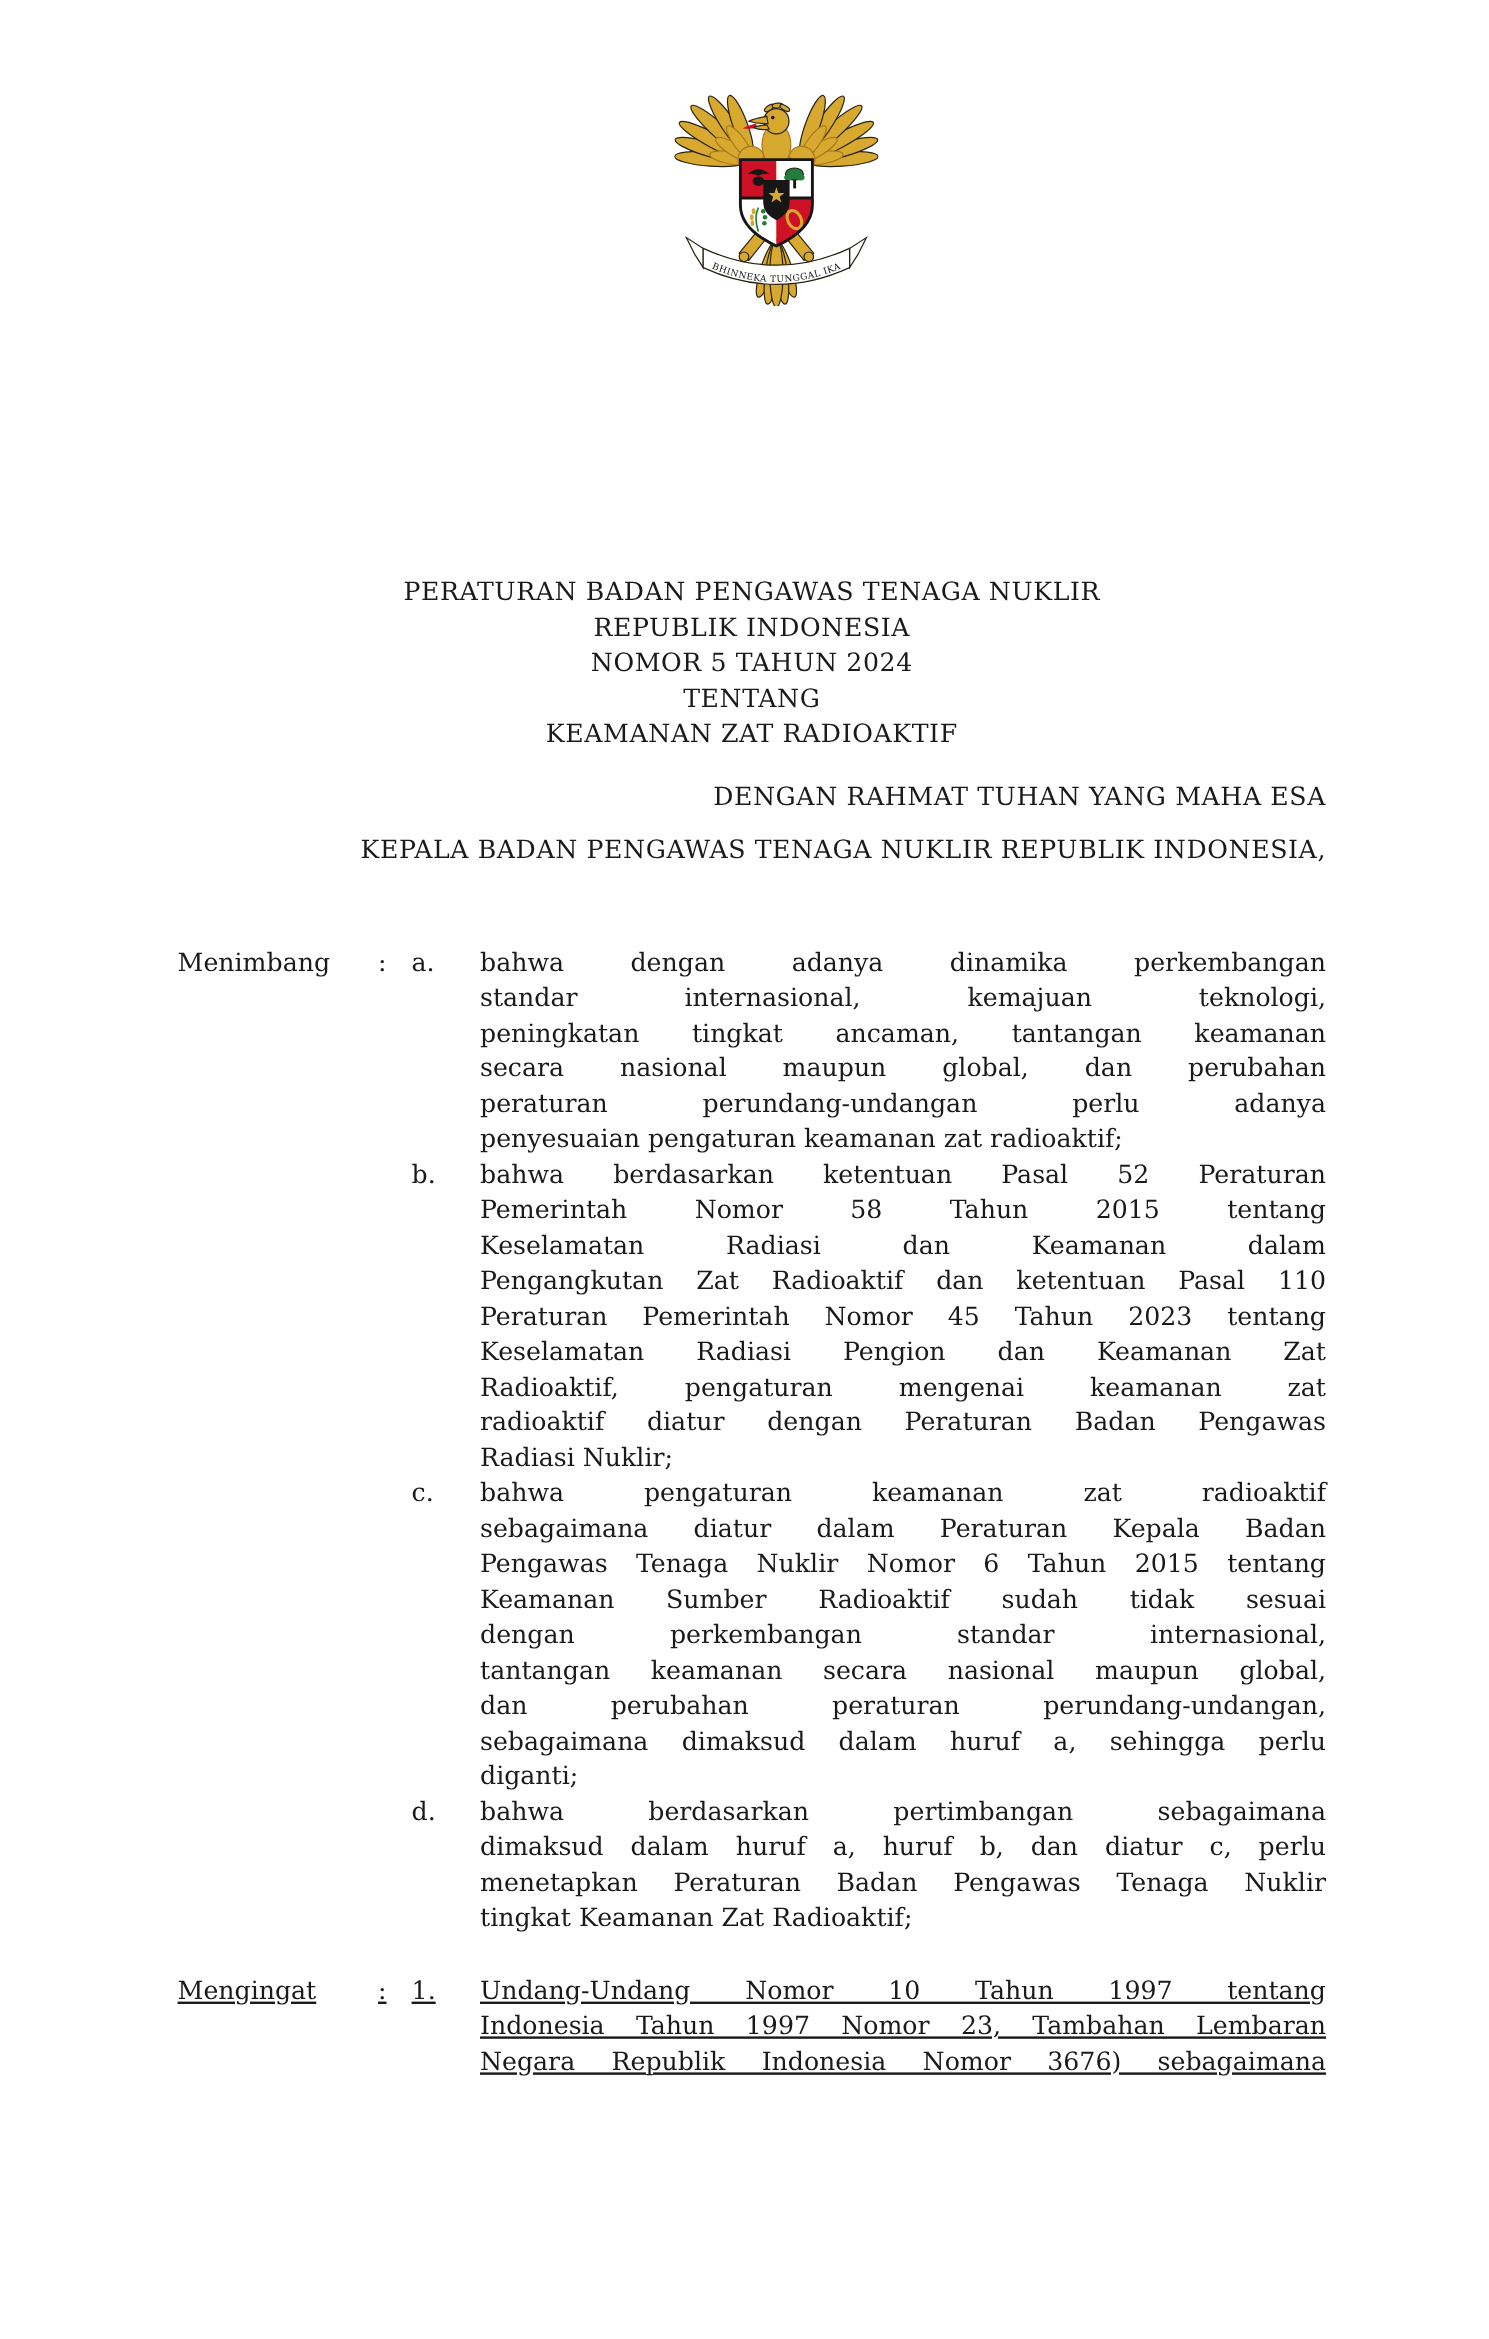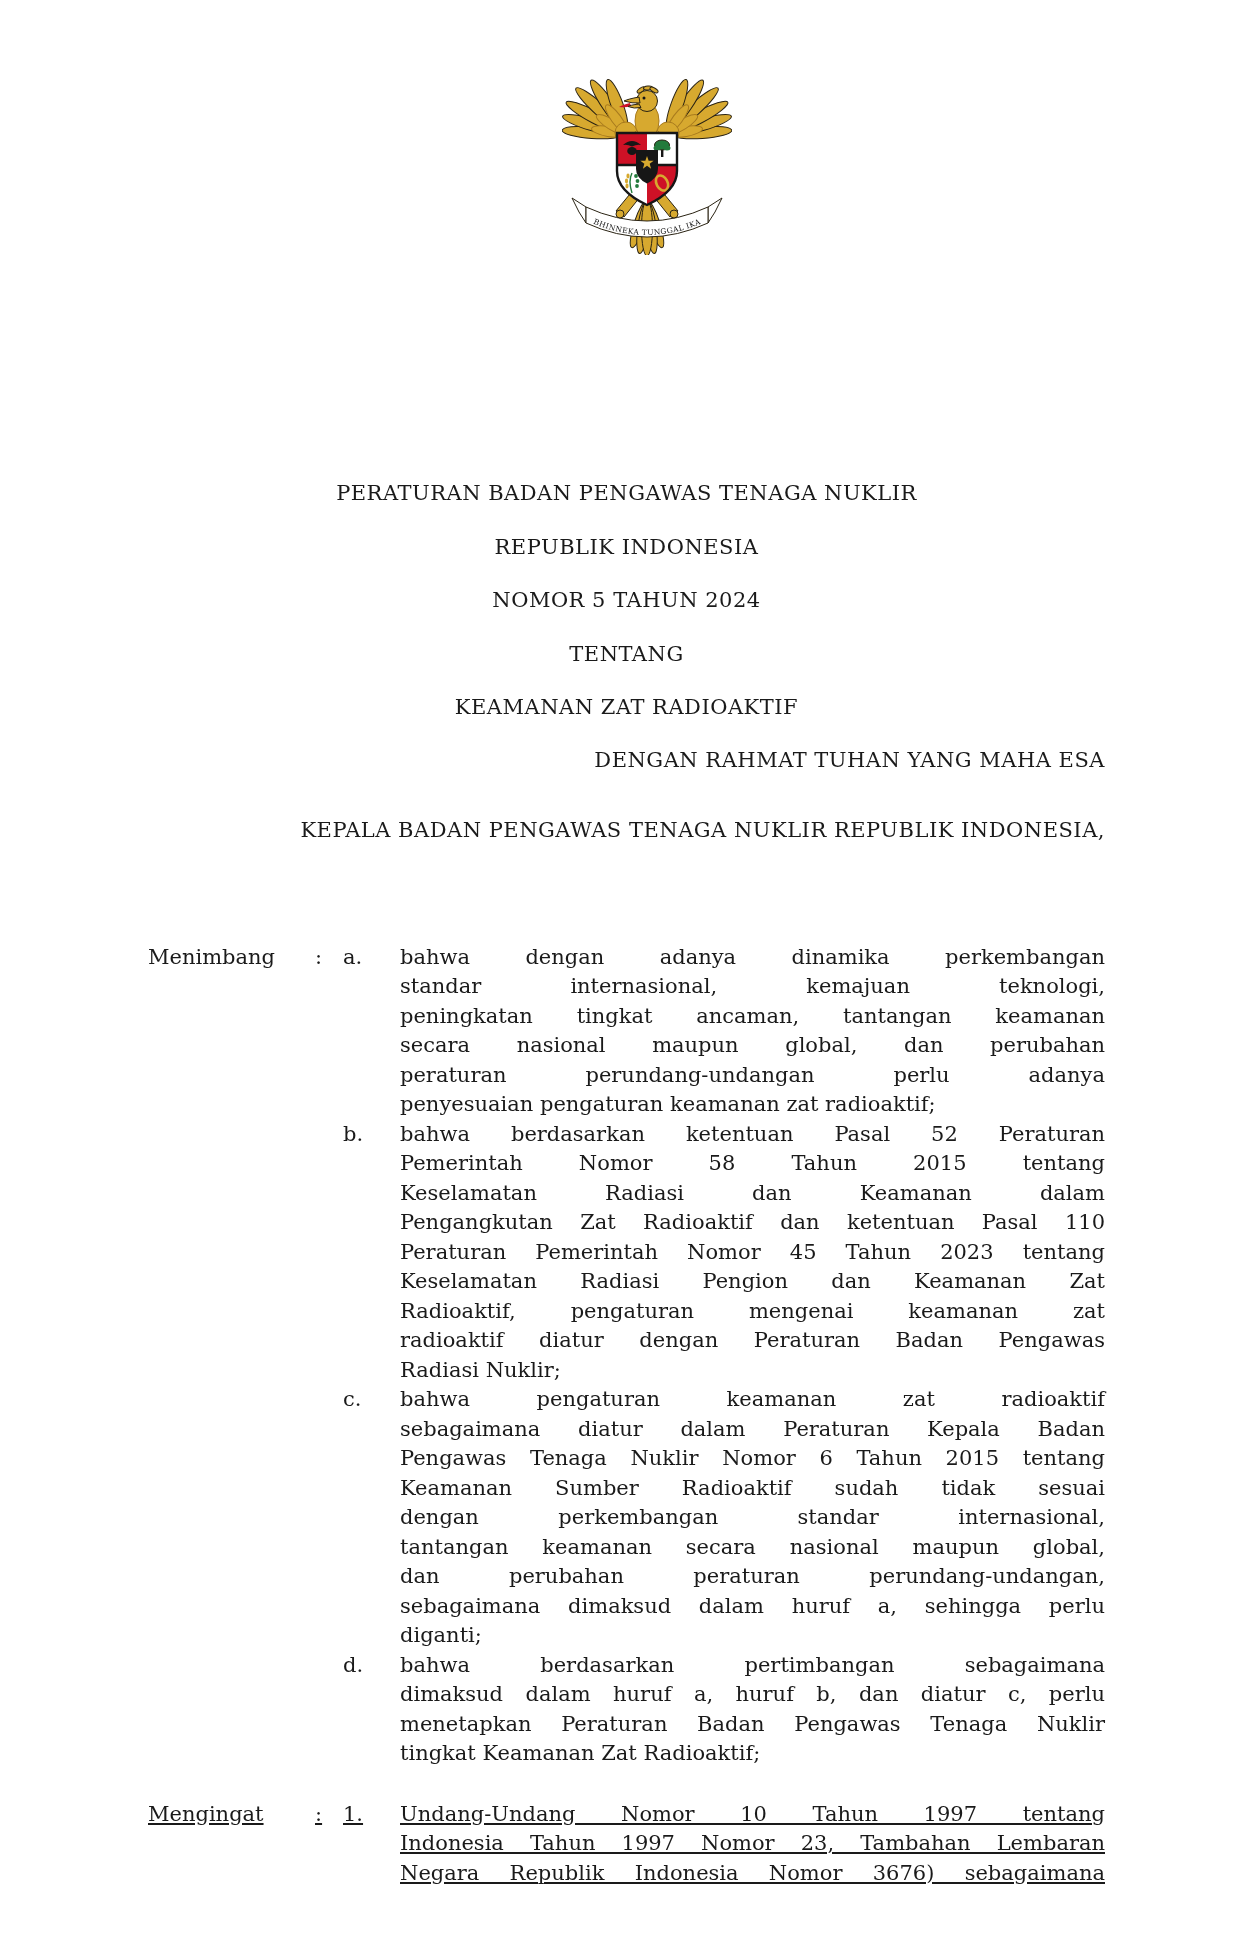--- a/index.html
+++ b/index.html
@@ -11,24 +11,24 @@
     width:1241px;height:1949px;background:var(--paper);overflow:hidden;
     position:relative;color:var(--ink);
     font-family:"DejaVu Serif","Liberation Serif",serif;
     font-size:21px;line-height:29.5px;
   }
   .emblem{display:block;margin:75px auto 0;transform:translateX(26px);}
   .doc{margin:0 136px 0 148px;}
   .title-block{margin-top:224px;}
   .centered .tline{text-align:center;}
   .heading{text-align:right;letter-spacing:.5px;}
-  .title-block .tline{letter-spacing:.5px;margin-top:24px;}
+  .title-block .tline{letter-spacing:.5px;}
   .mt-invocation{margin-top:23px;}
-  .mt-official{margin-top:41px;}
-  .sections{margin-top:97px;}
+  .mt-official{margin-top:15px;}
+  .sections{margin-top:64px;}
   .section-gap{margin-top:31px;text-decoration:underline;}
   .row{display:grid;grid-template-columns:167px 28px 57px 1fr;align-items:start;}
   .cell{min-height:1px;}
   .justified .tline{text-align:justify;text-align-last:justify;}
   .justified .tline:last-child{text-align-last:left;}
   .justified[data-last-justify="true"] .tline:last-child{text-align-last:justify;}
   
   .f-gold{fill:var(--gold);} .f-red{fill:var(--red);} .f-white{fill:#fff;}
   .f-green{fill:var(--green);} .f-ink{fill:#161616;}
   .s-dark{stroke:var(--gold-deep);stroke-width:1;}

